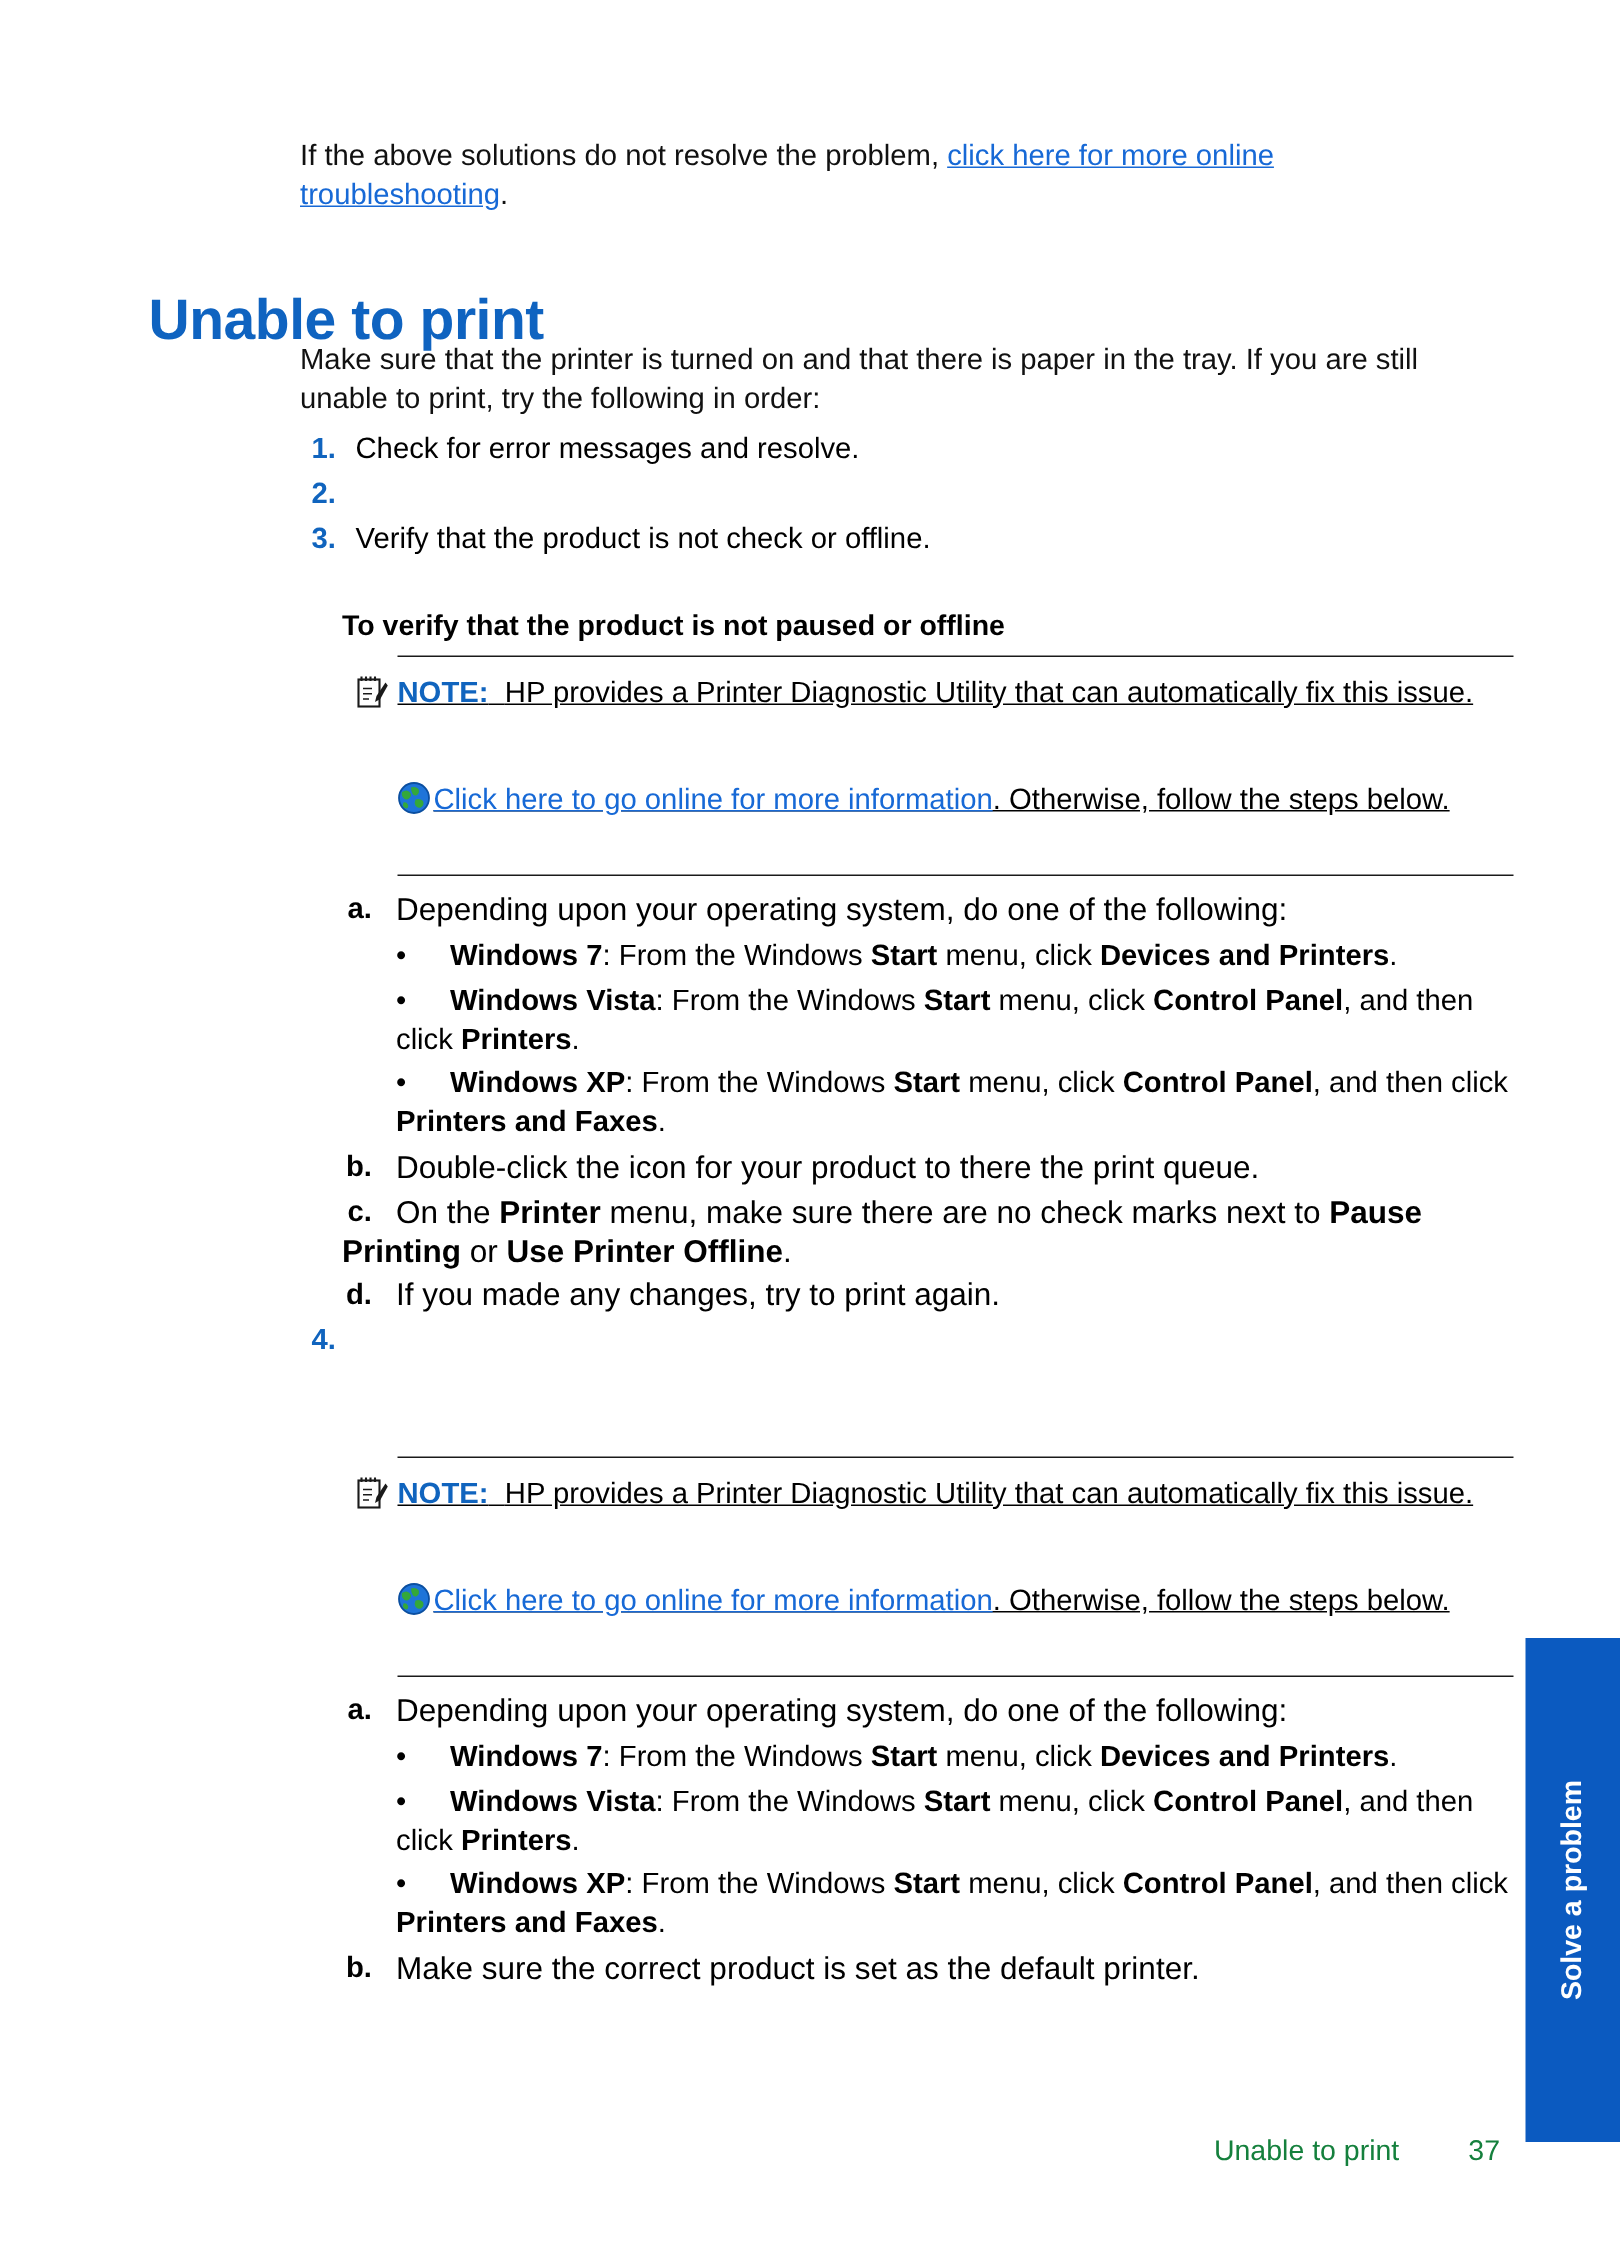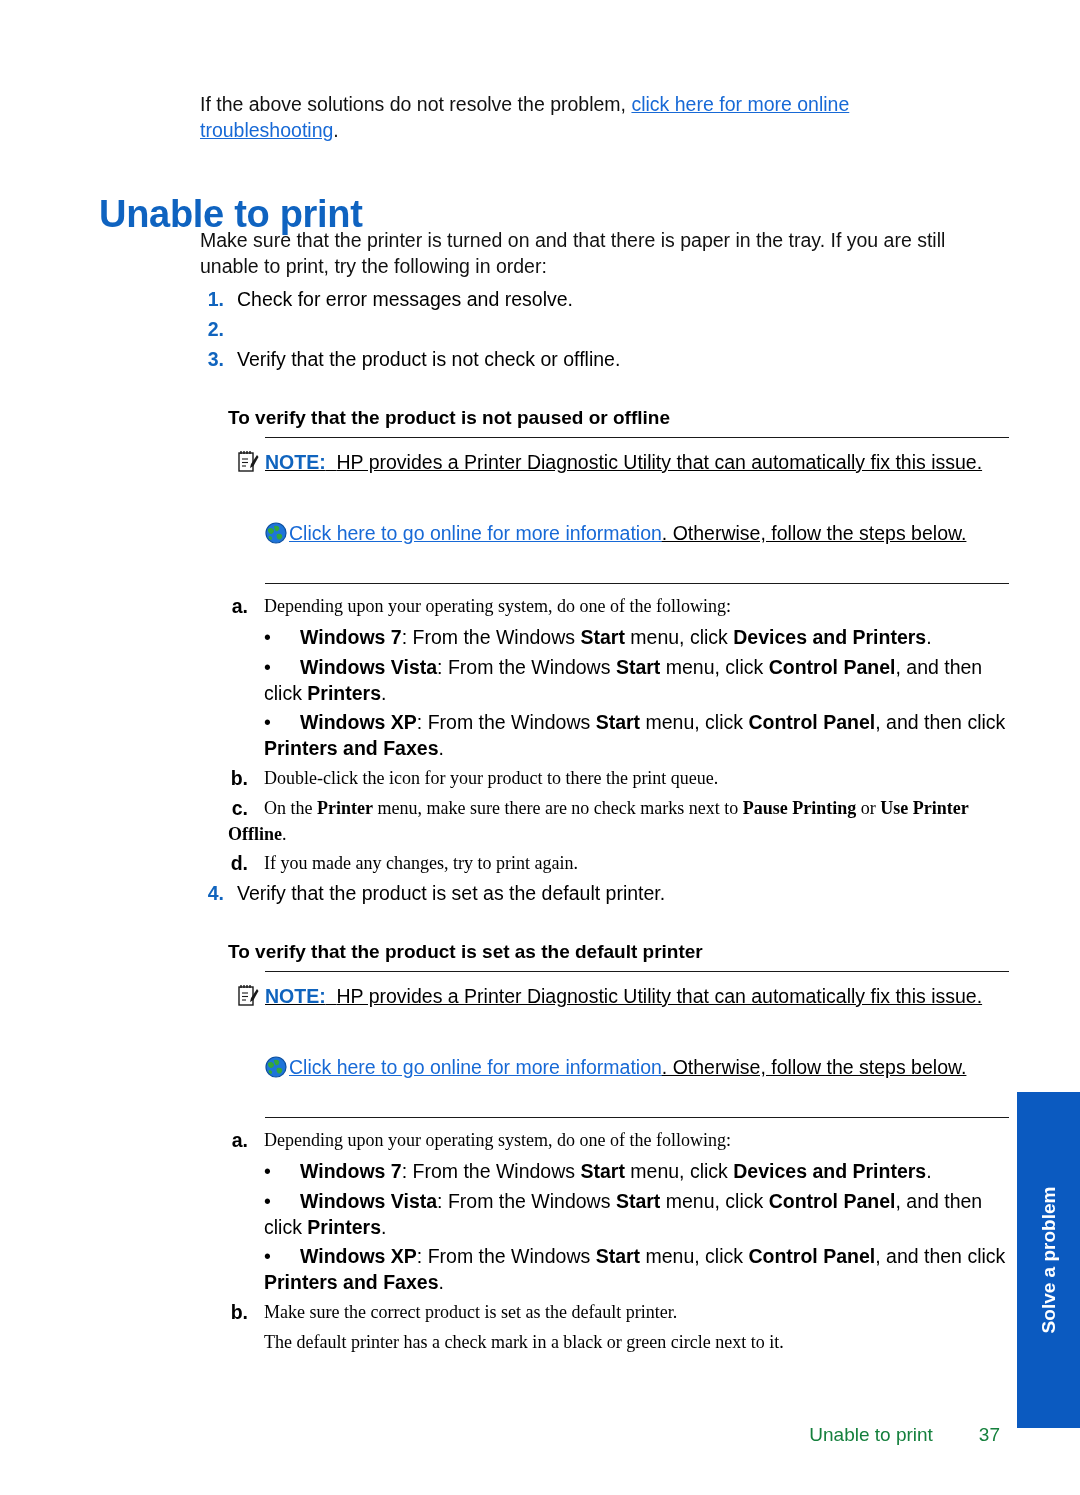--- a/index.html
+++ b/index.html
@@ -134,23 +134,22 @@
     position: absolute;
     left: 0;
     width: 20px;
     text-align: right;
     font-weight: bold;
     font-size: 19.5px;
     line-height: 25.5px;
   }
   .let-item .content {
     margin-left: 36px;
-    font-size: 18px;
-    line-height: 25.5px;
-    font-family: Liberation Serif, serif;
+    font-size: 21px;
+    line-height: 25.5px;
   }
 
   
   .bul-item {
     position: absolute;
     left: 264px;
     width: 746px;
   }
   .bul-item .marker {
     position: absolute;
@@ -286,24 +285,22 @@
     <span class="marker">c.</span>
     <span class="content"><span>On the </span><span class="bold">Printer</span><span> menu, make sure there are no check marks next to </span><span class="bold">Pause Printing</span><span> or </span><span class="bold">Use Printer Offline</span><span>.</span></span>
   </div>
   <div class="let-item" style="top:851px;">
     <span class="marker">d.</span>
     <span class="content">If you made any changes, try to print again.</span>
   </div>
 
   <div class="num-item" style="top:881px;">
     <span class="marker">4.</span>
-    <span class="content">Verify that the product is set as the default printer.</span>
-  </div>
-
-  <div class="proc-title" style="top:939px;">To verify that the product is set as the default printer</div>
+  </div>
+
 
   <div class="rule" style="top:971px;"></div>
 
   <span class="note-icon" style="left:237px; top:984px;">
     <svg viewBox="0 0 22 24" width="22" height="24" aria-hidden="true">
       <rect x="2" y="3" width="14" height="18" fill="#ffffff" stroke="#1a1a1a" stroke-width="1.4"></rect>
       <line x1="4" y1="1" x2="4" y2="4" stroke="#1a1a1a" stroke-width="1.4"></line>
       <line x1="7" y1="1" x2="7" y2="4" stroke="#1a1a1a" stroke-width="1.4"></line>
       <line x1="10" y1="1" x2="10" y2="4" stroke="#1a1a1a" stroke-width="1.4"></line>
       <line x1="13" y1="1" x2="13" y2="4" stroke="#1a1a1a" stroke-width="1.4"></line>
@@ -347,23 +344,20 @@
   </div>
   <div class="bul-item" style="top:1244px;">
     <span class="marker">•</span>
     <span class="content"><span class="bold">Windows XP</span><span>: From the Windows </span><span class="bold">Start</span><span> menu, click </span><span class="bold">Control Panel</span><span>, and then click </span><span class="bold">Printers and Faxes</span><span>.</span></span>
   </div>
 
   <div class="let-item" style="top:1300px;">
     <span class="marker">b.</span>
     <span class="content">Make sure the correct product is set as the default printer.</span>
   </div>
-  <div class="let-item" style="top:1330px;">
-    <span class="content">The default printer has a check mark in a black or green circle next to it.</span>
-  </div>
 
   <div id="side-tab">
     <span class="tab-label">Solve a problem</span>
   </div>
 
   <div id="footer">
     <span class="foot-title">Unable to print</span><span>37</span>
   </div>
 
 </div>

